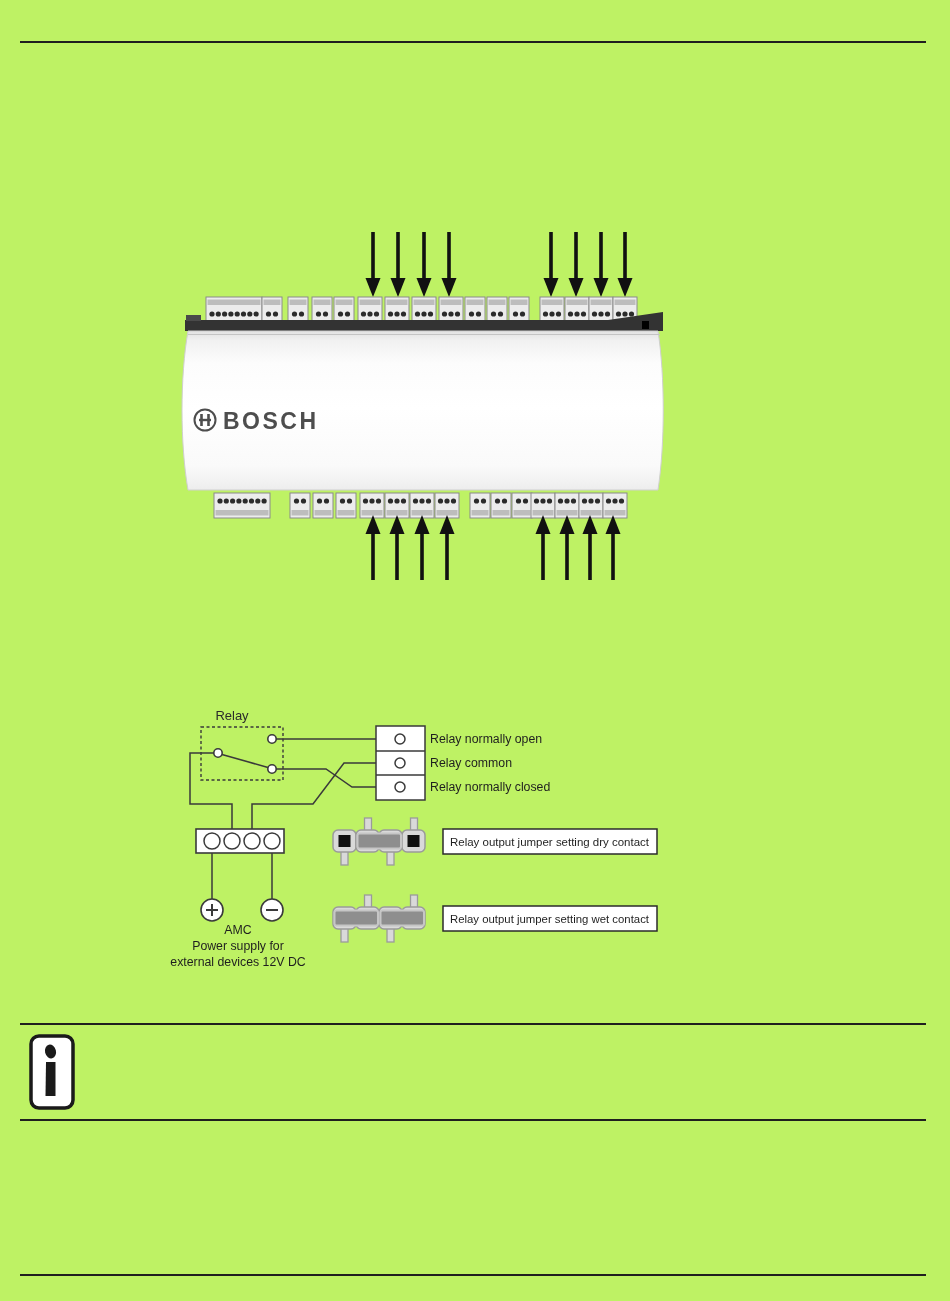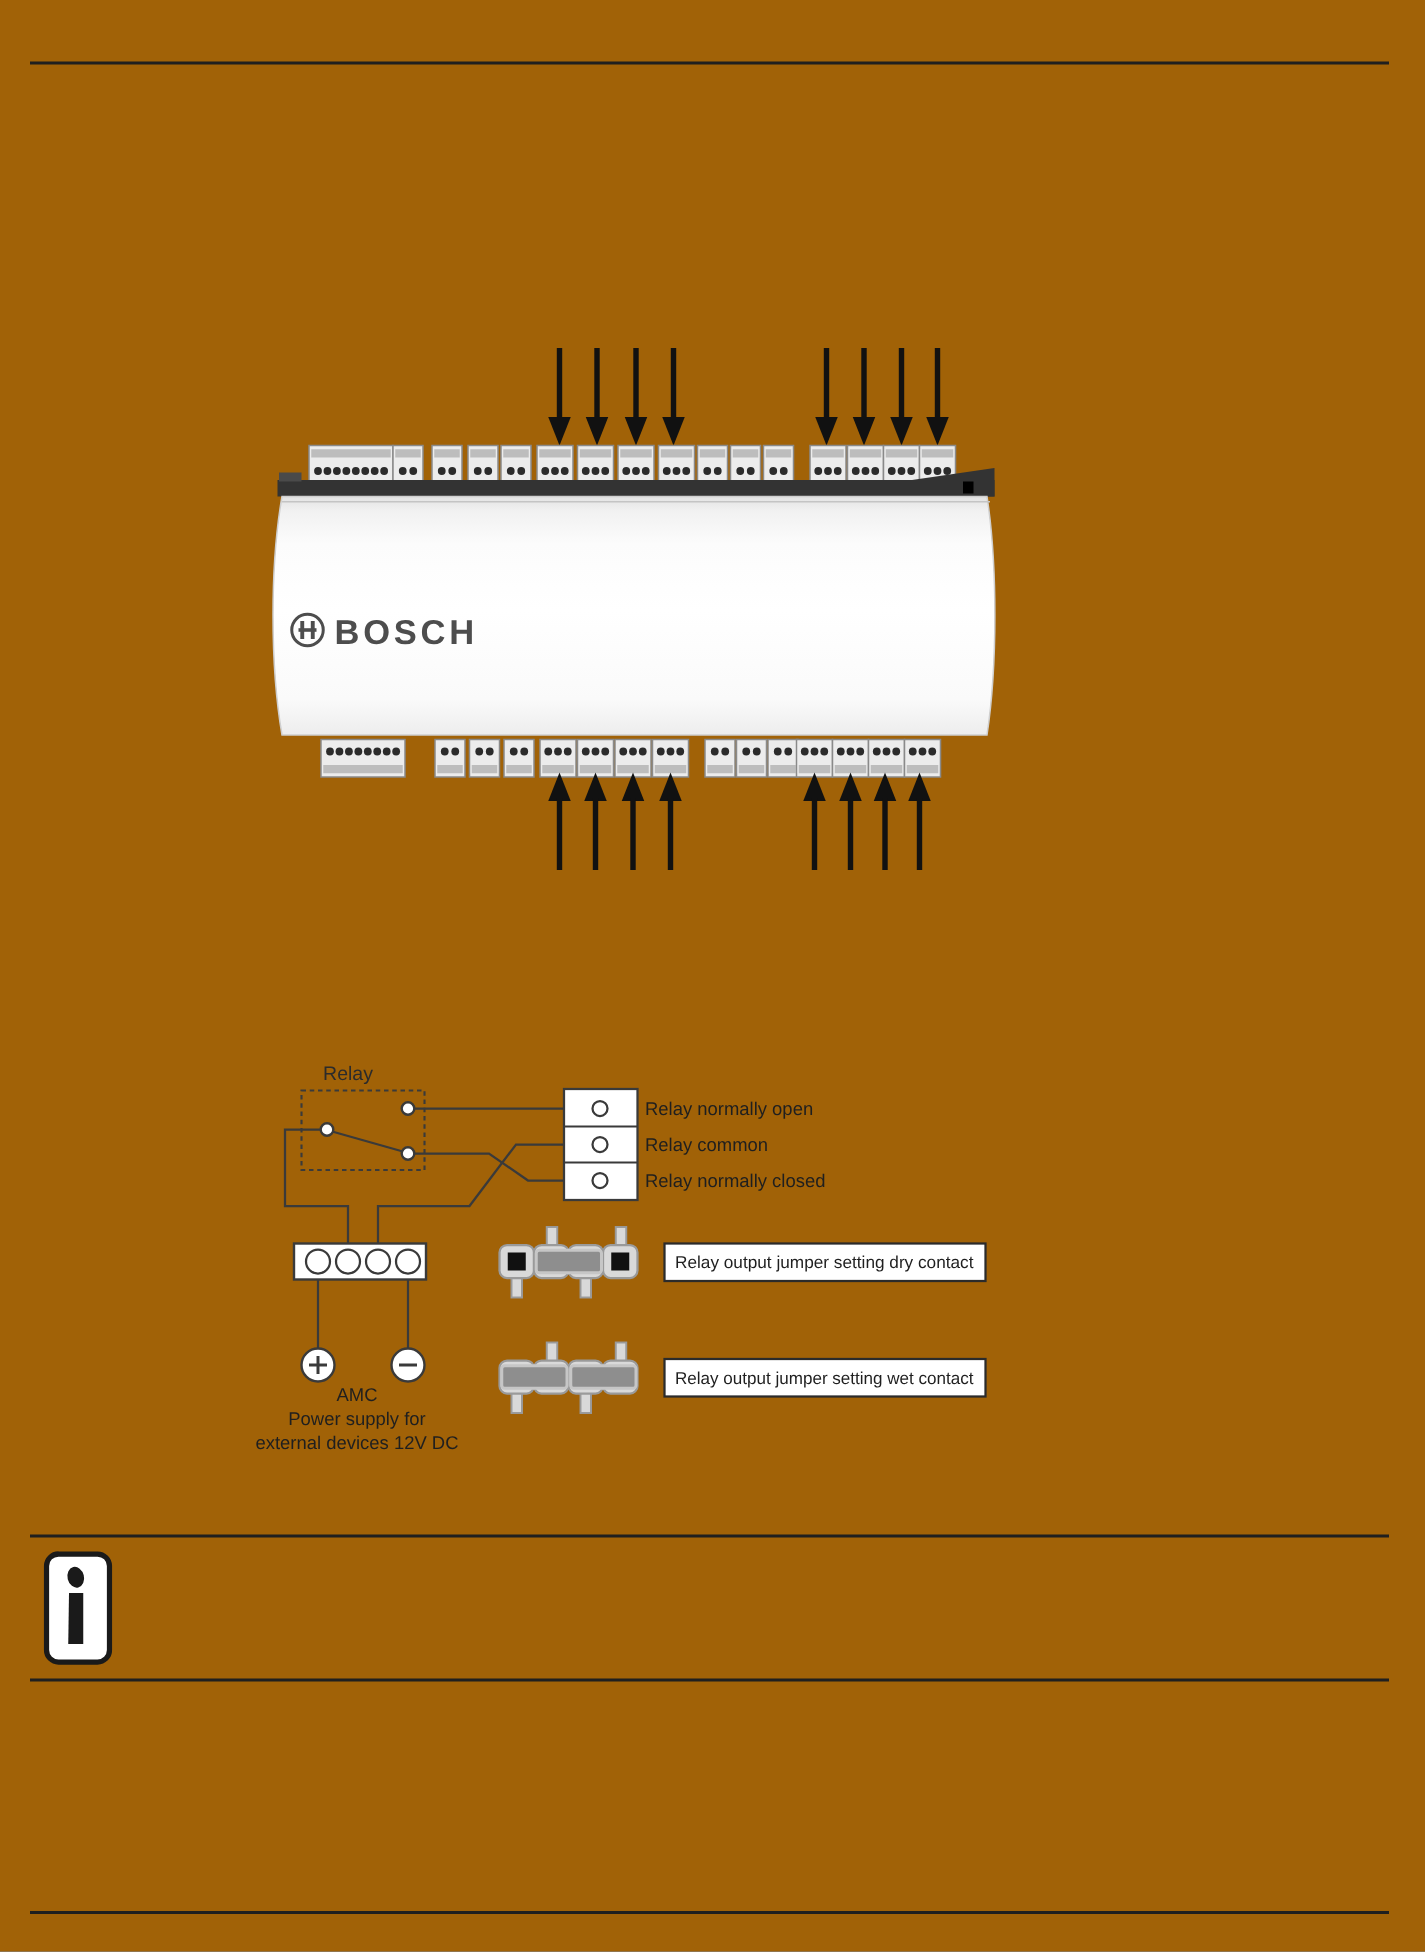--- a/index.html
+++ b/index.html
@@ -1,19 +1,19 @@
 <!DOCTYPE html>
 <html><head>
 <meta charset="utf-8">
 <style>
   html,body{margin:0;padding:0;background:#888;}
   .page{
     position:relative;
     width:950px;height:1301px;
-    background:#a16207;
+    background:#bef264;
     font-family:"Liberation Sans", sans-serif;
     overflow:hidden;
   }
   .rule{
     position:absolute;
     left:20px;width:906px;height:2px;
     background:#1f1f1f;
   }
   .fig{position:absolute;}
   svg text{font-family:"Liberation Sans", sans-serif;}

